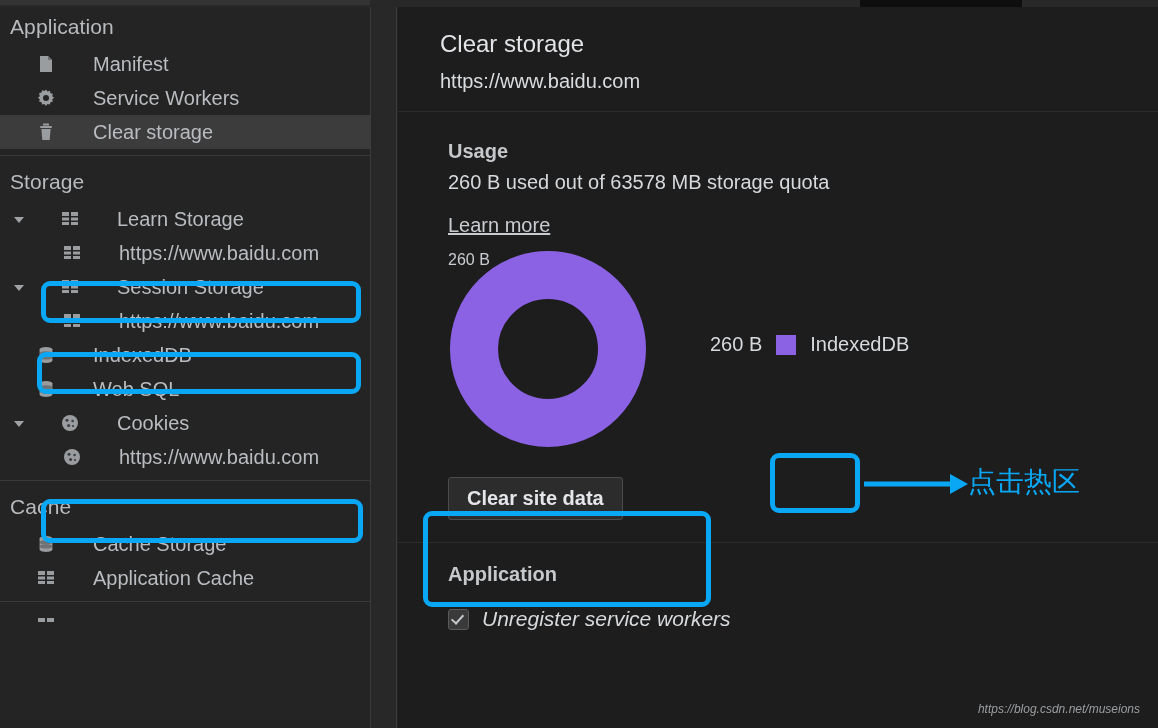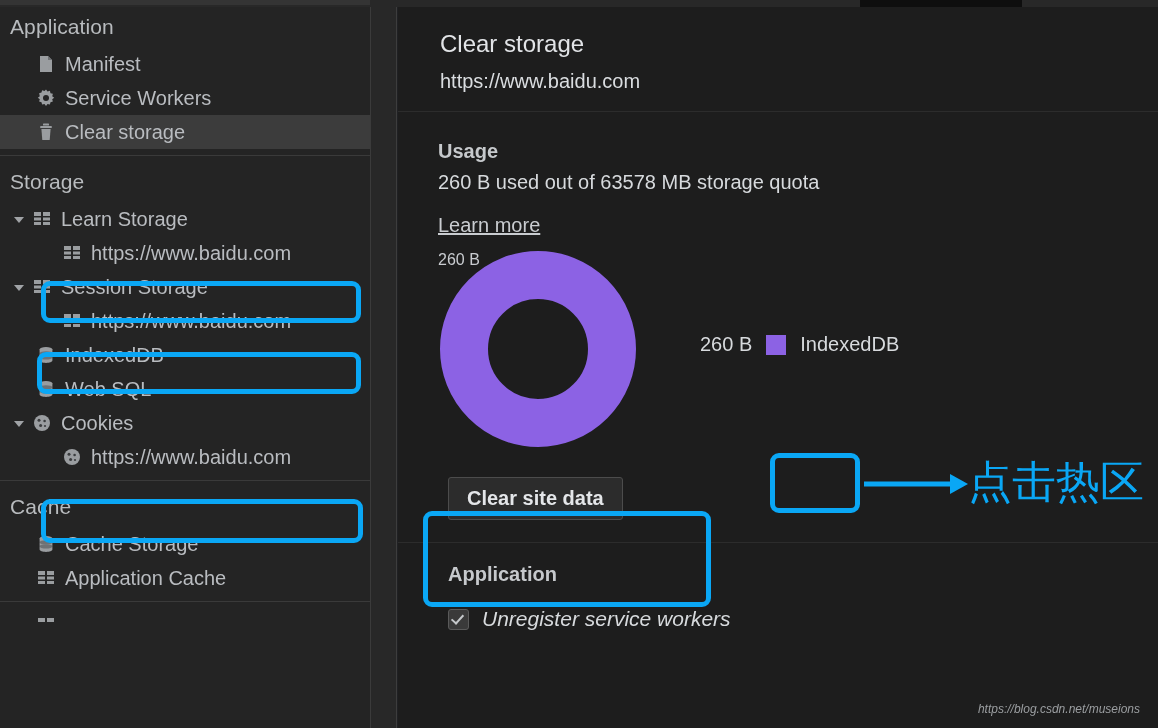--- a/index.html
+++ b/index.html
@@ -19,21 +19,21 @@
   .sidebar{
     position:absolute;left:0;top:7px;width:370px;height:721px;
     background:#242424;border-right:1px solid #3b3b3b;overflow:hidden;
   }
   .section-title{
     font-size:21px;color:#b8bbbe;padding:6px 0 6px 10px;line-height:28px;
     letter-spacing:.1px;
   }
   .tree-row{
     display:flex;align-items:center;height:34px;padding-left:10px;
-    font-size:20px;color:#b9bcc0;white-space:nowrap;position:relative;
+    font-size:20px;color:#b9bcc0;white-space:nowrap;position:relative;gap:28px;
   }
   .tree-row.indent1{padding-left:36px;}
   .tree-row.indent2{padding-left:62px;}
   .tree-row.selected{background:#3c3c3c;}
   .tw{
     width:14px;height:14px;margin-right:4px;flex:none;position:relative;
     margin-left:-22px;
   }
   .tw:after{
     content:"";position:absolute;left:2px;top:4px;
@@ -55,21 +55,21 @@
 
   
   .main{
     position:absolute;left:398px;top:7px;width:760px;height:721px;
     background:#1d1d1d;overflow:hidden;
   }
   .panel-head{padding:20px 0 14px 42px;border-bottom:1px solid #2c2c2c;}
   .panel-title{font-size:24px;color:#e2e4e7;line-height:34px;}
   .panel-sub{font-size:20px;color:#dadde0;line-height:32px;margin-top:4px;}
 
-  .usage-block{padding:26px 0 0 40px;}
+  .usage-block{padding:26px 0 0 50px;}
   .usage-h{font-size:20px;font-weight:bold;color:#c6c9cc;line-height:26px;}
   .usage-txt{font-size:20px;color:#d7dadd;line-height:28px;margin-top:4px;}
   .learn{
     display:inline-block;font-size:20px;color:#c9ccd0;margin-top:18px;
     text-decoration:underline;cursor:pointer;
   }
 
   
   .chart-area{position:relative;height:212px;margin-top:14px;}
   .donut{position:absolute;left:2px;top:0;width:196px;height:196px;}
@@ -99,21 +99,21 @@
     content:"";position:absolute;left:5px;top:2px;width:5px;height:10px;
     border:solid #c6c9cc;border-width:0 2px 2px 0;transform:rotate(42deg);
   }
 
   
   .anno{position:absolute;z-index:20;pointer-events:none;}
   .anno-box{
     border:5px solid #0aa7f5;border-radius:9px;box-sizing:border-box;
   }
   .anno-text{
-    color:#0aa7f5;font-size:44px;line-height:40px;white-space:nowrap;
+    color:#0aa7f5;font-size:28px;line-height:40px;white-space:nowrap;
     font-family:"DejaVu Sans","Liberation Sans",sans-serif;
   }
   .watermark{
     position:absolute;right:18px;bottom:12px;font-size:12px;color:#9b9ea1;z-index:25;font-style:italic;
   }
 </style>
 </head>
 <body>
 
 <div id="root">

